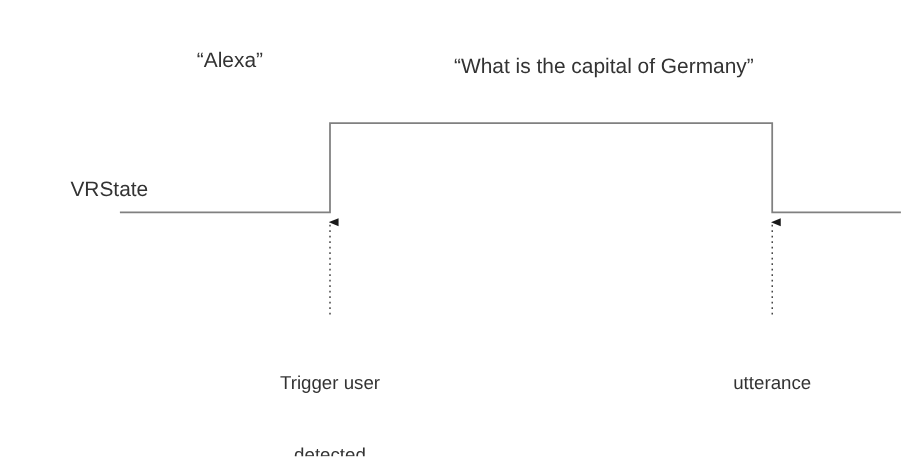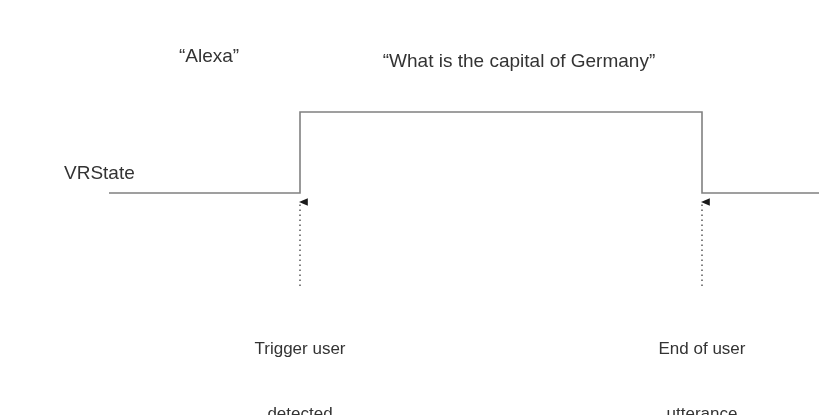--- a/index.html
+++ b/index.html
@@ -63,27 +63,26 @@
     <path id="vrstate-waveform" fill="none" stroke="#808080" stroke-width="1.6" stroke-linejoin="miter" stroke-linecap="butt" d="M 95 193 L 286 193 L 286 112 L 688 112 L 688 193 L 805 193"></path>
 
     <g>
       <line class="event-arrow" stroke="#1a1a1a" stroke-width="1.1" stroke-dasharray="1.6 3.4" marker-end="url(#arrowhead-up)" x1="286" y1="286" x2="286" y2="202"></line>
       <line class="event-arrow" stroke="#1a1a1a" stroke-width="1.1" stroke-dasharray="1.6 3.4" marker-end="url(#arrowhead-up)" x1="688" y1="286" x2="688" y2="202"></line>
     </g>
   </svg>
 
   <div class="txt utterance-label" style="left: 195px; top: 44px;">“Alexa”</div>
 
-  <div class="txt utterance-label" style="left: 505px; top: 49px; text-align: right;">“What is the capital of Germany”</div>
+  <div class="txt utterance-label" style="left: 535px; top: 49px; text-align: right;">“What is the capital of Germany”</div>
 
   <div class="txt signal-name" style="left: 50px; top: 161px; text-align: center;">VRState</div>
 
   <div class="txt event-caption" style="left: 286px; top: 294px;">
     <div>Trigger user</div>
     <div>detected</div>
   </div>
 
   <div class="txt event-caption" style="left: 688px; top: 294px;">
-    <div>End of user</div>
     <div>utterance</div>
   </div>
 
 </div>
 
 </body></html>

